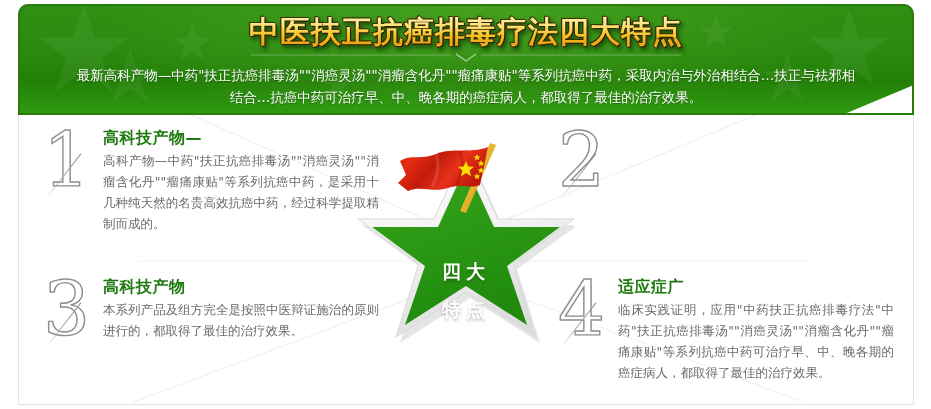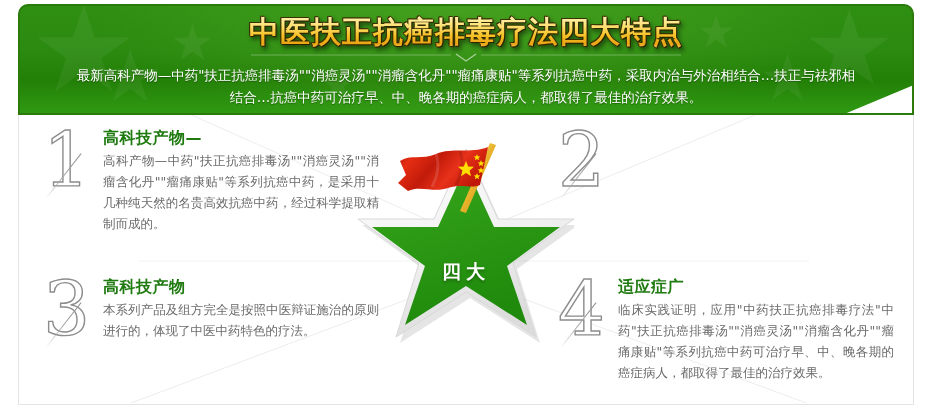--- a/index.html
+++ b/index.html
@@ -217,21 +217,21 @@
     <div class="feat f2">
       <div class="num">2</div>
       <div class="num-slash"></div>
     </div>
 
     <div class="feat f3">
       <div class="num">3</div>
       <div class="num-slash"></div>
       <div class="feat-body">
         <h3>高科技产物</h3>
-        <p>本系列产品及组方完全是按照中医辩证施治的原则进行的，体现了中医中药特色的疗法。</p>
+        <p>本系列产品及组方完全是按照中医辩证施治的原则进行的，都取得了最佳的治疗效果。</p>
       </div>
     </div>
 
     <div class="feat f4">
       <div class="num">4</div>
       <div class="num-slash"></div>
       <div class="feat-body">
         <h3>适应症广</h3>
         <p>临床实践证明，应用"中药扶正抗癌排毒疗法"中药"扶正抗癌排毒汤""消癌灵汤""消瘤含化丹""瘤痛康贴"等系列抗癌中药可治疗早、中、晚各期的癌症病人，都取得了最佳的治疗效果。</p>
       </div>
@@ -292,17 +292,18 @@
           <polygon points="70,20 72.2,25.4 78,25.8 73.6,29.5 75,35.2 70,32 65,35.2 66.4,29.5 62,25.8 67.8,25.4"></polygon>
           <polygon points="81,13 81.9,15.2 84.3,15.4 82.5,16.9 83.1,19.2 81,18 78.9,19.2 79.5,16.9 77.7,15.4 80.1,15.2"></polygon>
           <polygon points="85,19 85.9,21.2 88.3,21.4 86.5,22.9 87.1,25.2 85,24 82.9,25.2 83.5,22.9 81.7,21.4 84.1,21.2"></polygon>
           <polygon points="85,26 85.9,28.2 88.3,28.4 86.5,29.9 87.1,32.2 85,31 82.9,32.2 83.5,29.9 81.7,28.4 84.1,28.2"></polygon>
           <polygon points="81,32 81.9,34.2 84.3,34.4 82.5,35.9 83.1,38.2 81,37 78.9,38.2 79.5,35.9 77.7,34.4 80.1,34.2"></polygon>
         </g>
       </svg>
 
       <div class="star-label">
         <span>四大</span>
+        <span>特点</span>
       </div>
     </div>
 
   </div>
 </div>
 
 </body></html>

